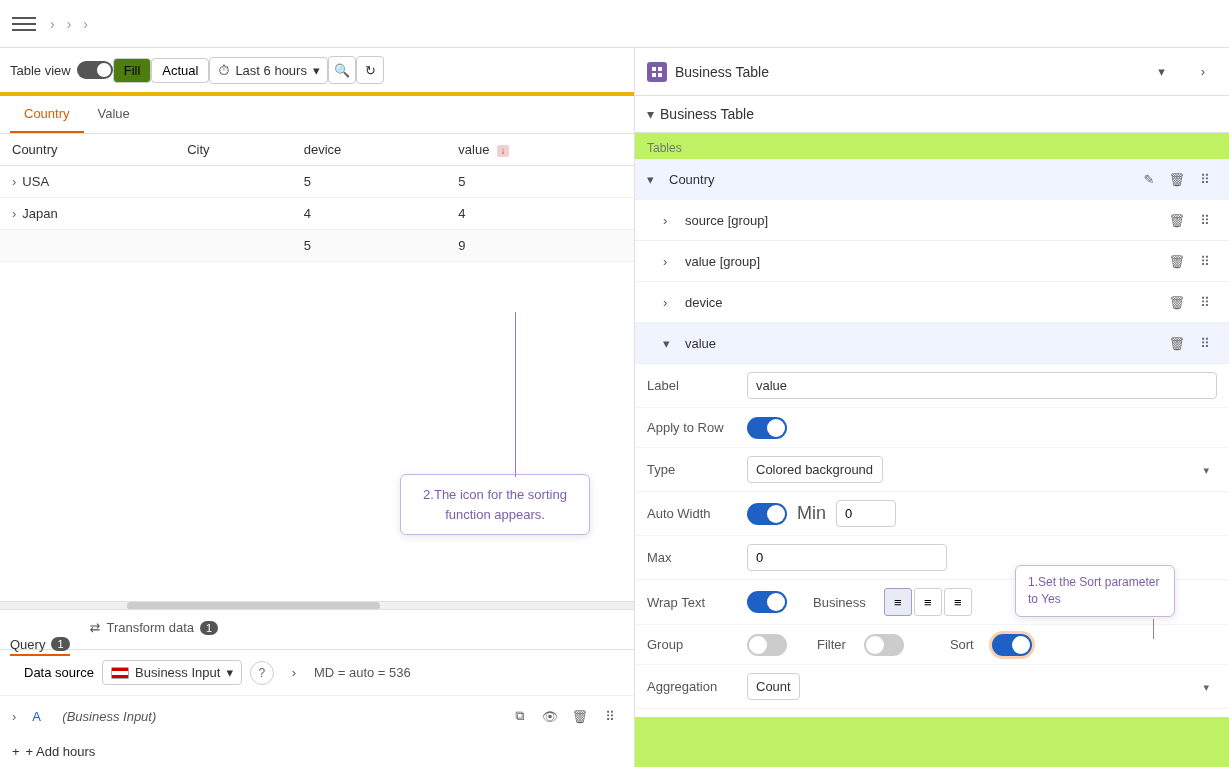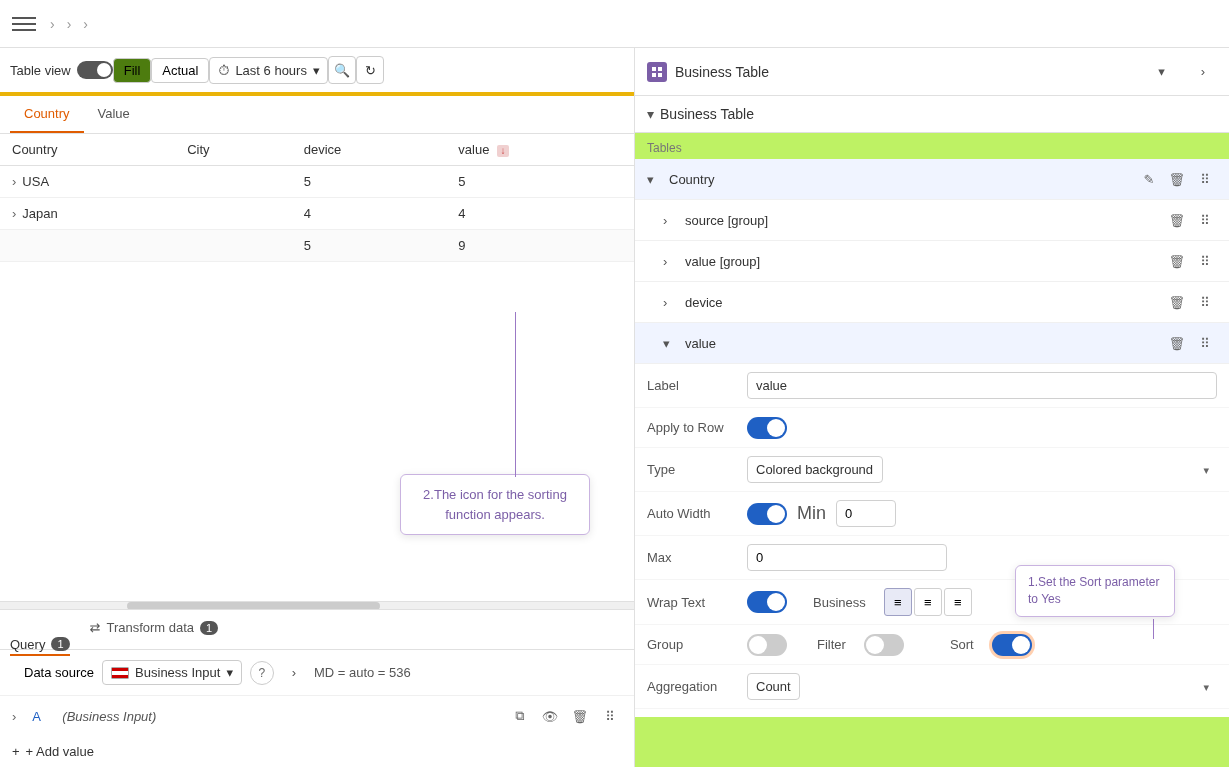--- a/index.html
+++ b/index.html
@@ -250,21 +250,21 @@
         <div class="query-actions">
           <button class="query-action-btn">⧉</button>
           <button class="query-action-btn">👁</button>
           <button class="query-action-btn">🗑</button>
           <button class="query-action-btn">⠿</button>
         </div>
       </div>
 
       <button class="add-query-btn">
         <span>+</span>
-        <span>+ Add value</span>
+        <span>+ Add hours</span>
       </button>
     </div>
   </div>
 
   <div class="right-panel">
 
     <div class="right-header">
       <div class="panel-icon">
         <svg width="12" height="12" viewBox="0 0 12 12">
             <rect x="1" y="1" width="4" height="4" fill="#fff"></rect>

